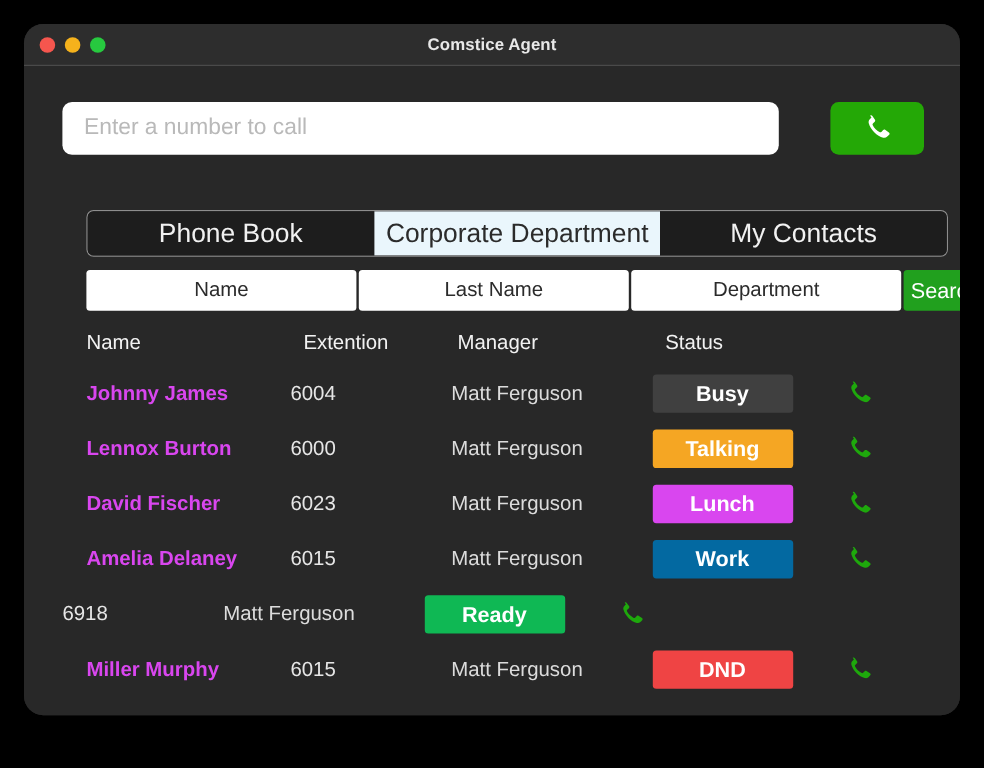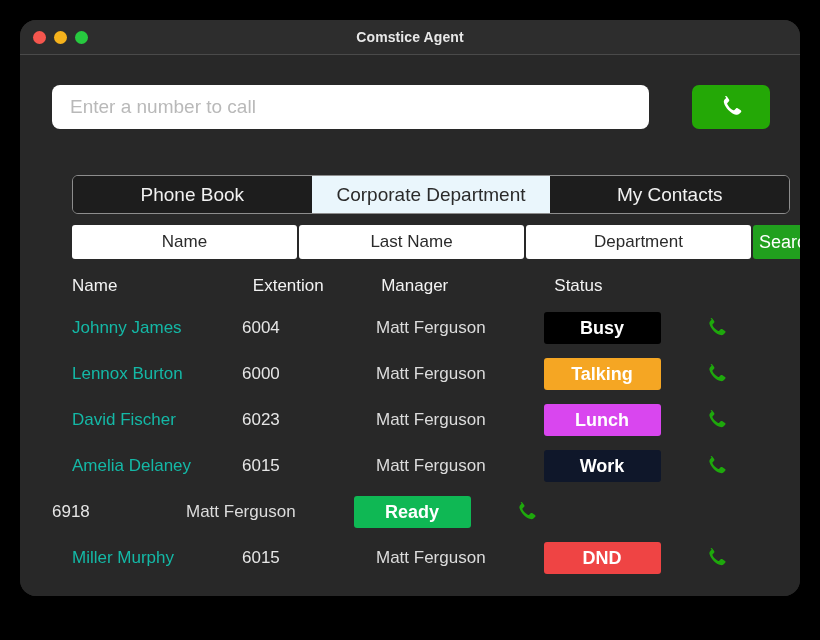--- a/index.html
+++ b/index.html
@@ -123,21 +123,21 @@
     overflow: hidden;
     box-sizing: border-box;
     background: #1d1d1d;
   }
   #tabs { left: 52px; }
   .tab {
     flex: 1 1 0;
     display: flex;
     align-items: center;
     justify-content: center;
-    font-size: 19px;
+    font-size: 22px;
     color: #f1f1f1;
     background: #1d1d1d;
     cursor: pointer;
     user-select: none;
   }
   .tab.active {
     background: #eaf6fc;
     color: #2b2b2b;
   }
 
@@ -198,21 +198,21 @@
 
   #header-row {
     height: 38px;
     color: #f2f2f2;
     font-size: 17px;
   }
   #header-row .col-ext { text-align: left; padding-left: 20px; }
   #header-row .col-status { justify-content: flex-start; padding-left: 35px; }
 
   .data-row { color: #e2e2e2; font-size: 17px; }
-  .data-row .col-name { color: #14b8a6; }
+  .data-row .col-name { color: #d946ef; font-weight: bold; }
   .data-row .col-ext  { color: #e6e6e6; }
   .data-row .col-mgr  { color: #dcdcdc; }
 
   .badge {
     width: 117px;
     height: 32px;
     border-radius: 3px;
     display: flex;
     align-items: center;
     justify-content: center;
@@ -270,21 +270,21 @@
         <div class="col-mgr">Manager</div>
         <div class="col-status">Status</div>
         <div class="col-call"></div>
       </div>
       <div id="rows">
           <div class="row data-row">
             <div class="col-name">Johnny James</div>
             <div class="col-ext">6004</div>
             <div class="col-mgr">Matt Ferguson</div>
             <div class="col-status">
-              <div class="badge" style="background: #000000;">Busy</div>
+              <div class="badge" style="background: #404040;">Busy</div>
             </div>
             <div class="col-call">
               <svg class="call-icon" width="24" height="24" viewBox="0 0 24 24">
                 <path fill="#1ea80c" d="M6.6 2.2c.5-.5 1.3-.4 1.7.2l2 2.9c.3.5.2 1.1-.2 1.5L8.7 8.2c-.3.3-.4.7-.2 1.1.5 1.1 1.3 2.3 2.3 3.3s2.2 1.8 3.3 2.3c.4.2.8.1 1.1-.2l1.4-1.4c.4-.4 1-.5 1.5-.2l2.9 2c.6.4.7 1.2.2 1.7l-1.5 1.5c-.8.8-2 1.1-3.1.8-2.3-.6-4.8-2.1-6.9-4.2C7.6 12.8 6.1 10.3 5.5 8c-.3-1.1 0-2.3.8-3.1l1.3-1.3z"></path>
               </svg>
             </div>
           </div>
           <div class="row data-row">
             <div class="col-name">Lennox Burton</div>
             <div class="col-ext">6000</div>
@@ -309,21 +309,21 @@
               <svg class="call-icon" width="24" height="24" viewBox="0 0 24 24">
                 <path fill="#1ea80c" d="M6.6 2.2c.5-.5 1.3-.4 1.7.2l2 2.9c.3.5.2 1.1-.2 1.5L8.7 8.2c-.3.3-.4.7-.2 1.1.5 1.1 1.3 2.3 2.3 3.3s2.2 1.8 3.3 2.3c.4.2.8.1 1.1-.2l1.4-1.4c.4-.4 1-.5 1.5-.2l2.9 2c.6.4.7 1.2.2 1.7l-1.5 1.5c-.8.8-2 1.1-3.1.8-2.3-.6-4.8-2.1-6.9-4.2C7.6 12.8 6.1 10.3 5.5 8c-.3-1.1 0-2.3.8-3.1l1.3-1.3z"></path>
               </svg>
             </div>
           </div>
           <div class="row data-row">
             <div class="col-name">Amelia Delaney</div>
             <div class="col-ext">6015</div>
             <div class="col-mgr">Matt Ferguson</div>
             <div class="col-status">
-              <div class="badge" style="background: #0f172a;">Work</div>
+              <div class="badge" style="background: #0369a1;">Work</div>
             </div>
             <div class="col-call">
               <svg class="call-icon" width="24" height="24" viewBox="0 0 24 24">
                 <path fill="#1ea80c" d="M6.6 2.2c.5-.5 1.3-.4 1.7.2l2 2.9c.3.5.2 1.1-.2 1.5L8.7 8.2c-.3.3-.4.7-.2 1.1.5 1.1 1.3 2.3 2.3 3.3s2.2 1.8 3.3 2.3c.4.2.8.1 1.1-.2l1.4-1.4c.4-.4 1-.5 1.5-.2l2.9 2c.6.4.7 1.2.2 1.7l-1.5 1.5c-.8.8-2 1.1-3.1.8-2.3-.6-4.8-2.1-6.9-4.2C7.6 12.8 6.1 10.3 5.5 8c-.3-1.1 0-2.3.8-3.1l1.3-1.3z"></path>
               </svg>
             </div>
           </div>
           <div class="row data-row">
             <div class="col-ext">6918</div>
             <div class="col-mgr">Matt Ferguson</div>

